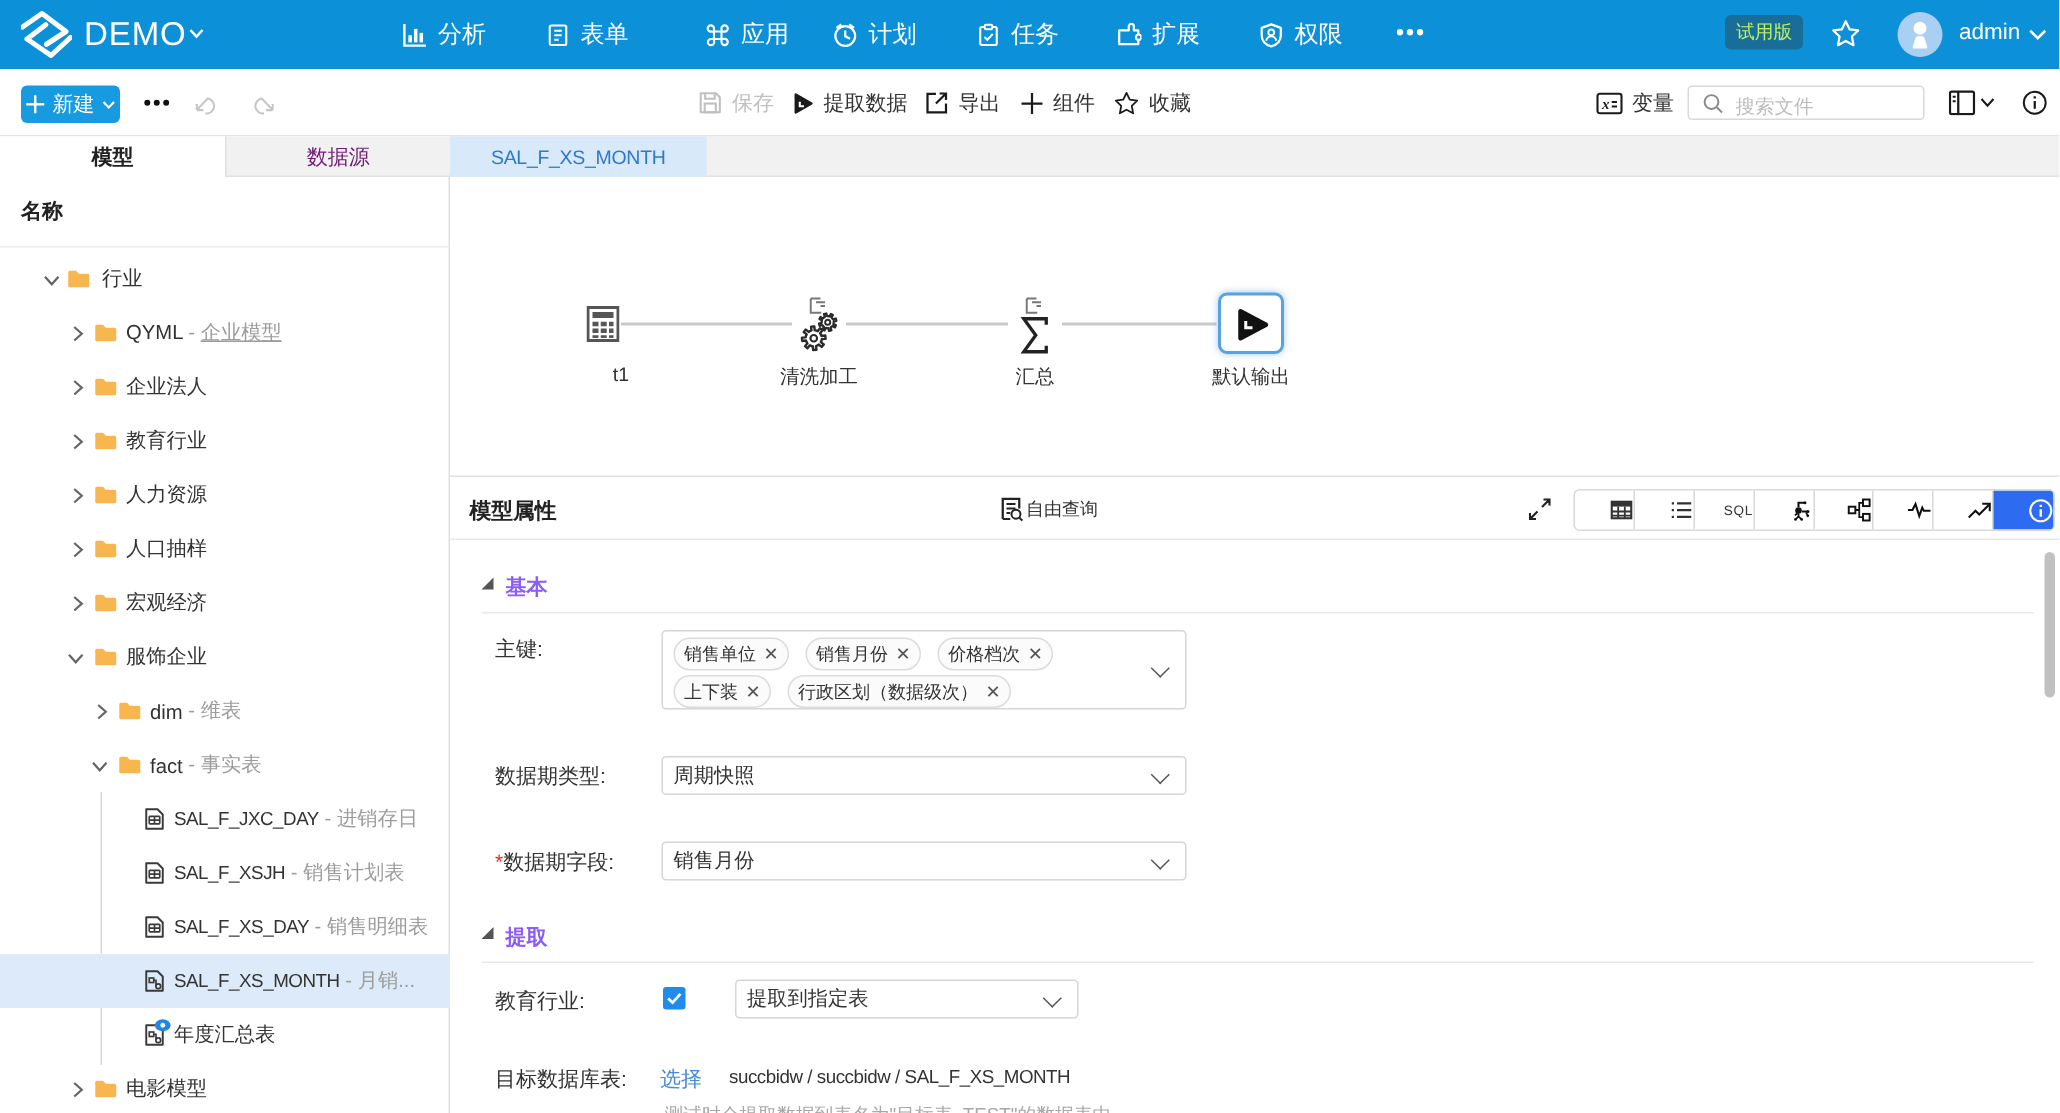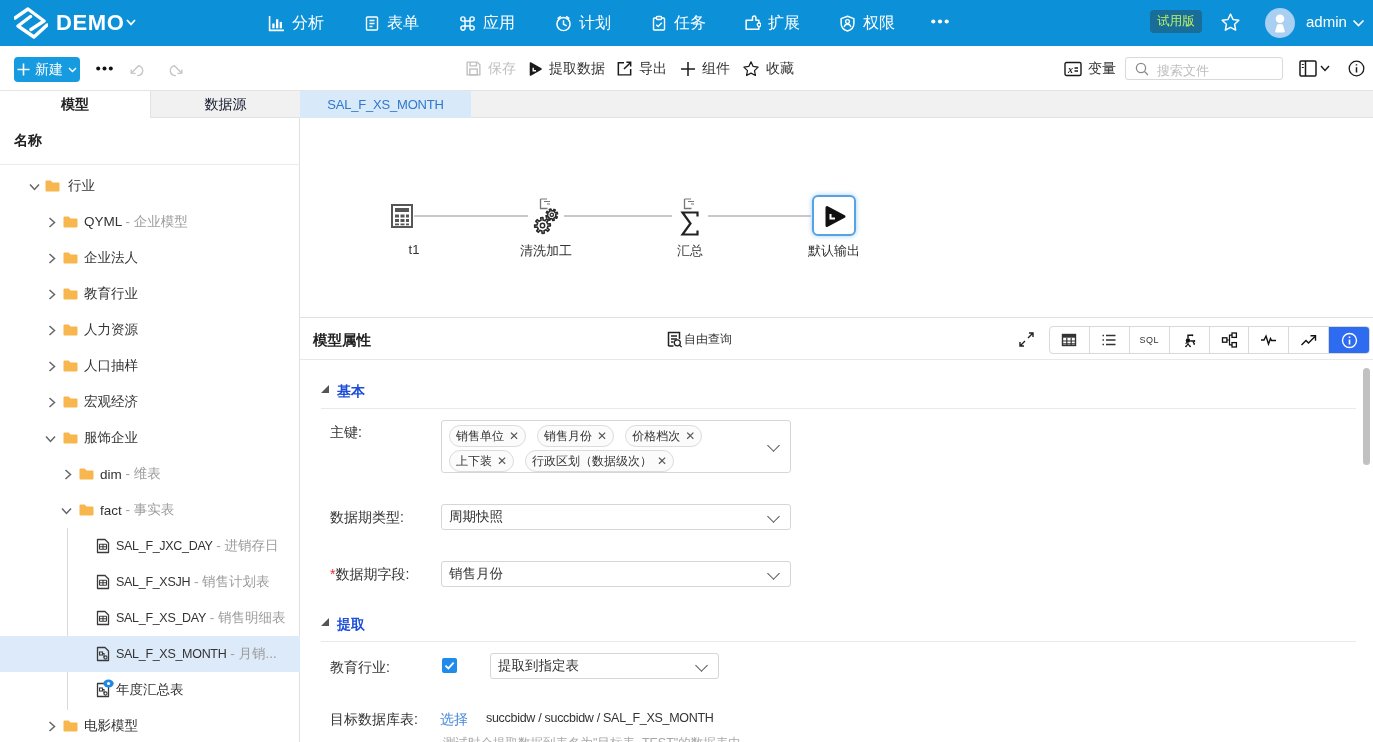--- a/index.html
+++ b/index.html
@@ -4,21 +4,21 @@
 <style>
 * { margin:0; padding:0; box-sizing:border-box; }
 html,body { width:1373px; height:742px; overflow:hidden; font-family:"Liberation Sans",sans-serif; }
 #app { position:relative; width:1373px; height:742px; background:#fff; }
 .abs { position:absolute; }
 
 .topnav { position:absolute; left:0; top:0; width:1373px; height:46px; background:#0c90d8; }
 .navitem { position:absolute; top:0; height:46px; display:flex; align-items:center; color:#fff; font-size:16px; }
 .navitem svg { margin-right:7px; }
 .navitem.active { background:#fff; color:#262626; justify-content:center; }
-.brand { position:absolute; left:56px; top:0; height:46px; display:flex; align-items:center; color:#fff; font-size:22px; font-weight:700; letter-spacing:0.6px; }
+.brand { position:absolute; left:56px; top:0; height:46px; display:flex; align-items:center; color:#fff; font-size:22px; font-weight:400; letter-spacing:0.6px; }
 
 .toolbar { position:absolute; left:0; top:46px; width:1373px; height:45px; background:#fff; border-bottom:1px solid #e4e4e4; }
 .tbtn { position:absolute; top:46px; height:45px; display:flex; align-items:center; font-size:14px; color:#333; }
 .tbtn svg { margin-right:6px; }
 .tbtn.disabled { color:#c0c0c0; }
 .newbtn { position:absolute; left:14px; top:57px; width:66px; height:25px; background:#169ae0; border-radius:4px; color:#fff; font-size:14px; display:flex; align-items:center; justify-content:center; }
 
 .left { position:absolute; left:0; top:91px; width:300px; height:651px; background:#fff; border-right:1px solid #e0e0e0; }
 .ltab { position:absolute; top:0; height:27px; line-height:27px; text-align:center; font-size:14px; }
 .treerow { position:absolute; left:0; width:300px; height:36px; display:flex; align-items:center; font-size:13.5px; color:#333; }
@@ -27,30 +27,30 @@
 .trico { position:absolute; }
 
 .main { position:absolute; left:300px; top:91px; width:1073px; height:651px; }
 .tabstrip { position:absolute; left:0; top:0; width:1073px; height:27px; background:#f1f1f1; border-bottom:1px solid #e2e2e2; }
 .doctab { position:absolute; left:0; top:0; width:171px; height:28px; background:#d8e9f9; color:#2f78cb; font-size:13px; letter-spacing:-0.2px; text-align:center; line-height:27px; }
 .canvas { position:absolute; left:0; top:27px; width:1073px; height:199px; background:#fff; }
 .nodelabel { position:absolute; font-size:13px; color:#333; text-align:center; transform:translateX(-50%); }
 .flowline { position:absolute; height:2px; background:#c9c9c9; }
 .prophead { position:absolute; left:0; top:226px; width:1073px; height:43px; background:#fff; border-top:1px solid #e2e2e2; border-bottom:1px solid #e8e8e8; }
 .form { position:absolute; left:0; top:270px; width:1073px; height:381px; background:#fff; overflow:hidden; }
-.sechead { position:absolute; font-size:14px; font-weight:700; color:#1d4ed8;text-align:right; }
+.sechead { position:absolute; font-size:14px; font-weight:700; color:#8b5cf6;text-align:right; }
 .sechr { position:absolute; height:1px; background:#e9e9e9; left:21px; width:1035px; }
 .tri { position:absolute; width:0; height:0; border-left:8px solid transparent; border-bottom:8px solid #555; }
 .flabel { position:absolute; left:30px; font-size:14px; color:#333; }
 .selbox { position:absolute; left:141px; width:350px; border:1px solid #d6d6d6; border-radius:3px; background:#fff; font-size:13.5px; color:#333; }
 .chev { position:absolute; width:9px; height:9px; border-right:1.6px solid #555; border-bottom:1.6px solid #555; transform:rotate(45deg); }
 .tag { display:inline-flex; align-items:center; height:22px; border:1px solid #dcdcdc; border-radius:11px; background:#fbfbfb; padding:0 6px; font-size:12px; color:#333; margin-right:11px; }
 .tag .x { margin-left:5px; font-size:12px; color:#555; }
 .btngroup { position:absolute; display:flex; border:1px solid #d9d9d9; border-radius:4px; overflow:hidden; background:#fff; }
-.bg-btn { width:39.9px; height:26px; display:flex; align-items:center; justify-content:center; border-right:1px solid #d9d9d9; }
+.bg-btn { width:39.9px; height:26px; display:flex; align-items:center; justify-content:flex-end; border-right:1px solid #d9d9d9; }
 .bg-btn:last-child { border-right:none; }
 .bg-btn.sel { background:#2d6cf0; }
 </style>
 </head>
 <body>
 <div id="app">
 
 <div class="topnav">
   <svg class="abs" style="left:14px;top:7px" width="34" height="32" viewBox="0 0 34 32">
     <path d="M1 11 L14 2 L30 14 L17 22.5" fill="none" stroke="#fff" stroke-width="3.4" stroke-linecap="round" stroke-linejoin="round"></path>
@@ -69,21 +69,21 @@
         </svg>
     分析
   </div>
   <div class="navitem" style="left:364px">
     <svg width="16" height="17" viewBox="0 0 16 16">
           <rect x="2.5" y="1.5" width="11" height="13" rx="1" fill="none" stroke="#fff" stroke-width="1.4"></rect>
           <path d="M5.5 5 H10.5 M5.5 8 H10.5 M5.5 11 H8.5" stroke="#fff" stroke-width="1.3"></path>
         </svg>
     表单
   </div>
-  <div class="navitem" style="left:459px">
+  <div class="navitem" style="left:470px">
     <svg width="17" height="17" viewBox="0 0 17 17">
           <path d="M6 6 H11 V11 H6 z M6 6 V4 a2.1 2.1 0 1 0 -2.1 2.1 z M11 6 V4 a2.1 2.1 0 1 1 2.1 2.1 z M6 11 H4 a2.1 2.1 0 1 0 2.1 2.1 z M11 11 V13 a2.1 2.1 0 1 0 2.1 -2.1 z" fill="none" stroke="#fff" stroke-width="1.4" stroke-linejoin="round"></path>
         </svg>
     应用
   </div>
   <div class="navitem" style="left:555px">
     <svg width="17" height="17" viewBox="0 0 16 16">
           <circle cx="8" cy="8.5" r="6.2" fill="none" stroke="#fff" stroke-width="1.4"></circle>
           <path d="M8 5 V8.7 L11 10.2" fill="none" stroke="#fff" stroke-width="1.4"></path>
           <path d="M5.5 1.2 L2.5 3.4 M10.5 1.2 L13.5 3.4" stroke="#fff" stroke-width="1.4"></path>
@@ -234,21 +234,21 @@
           <path d="M2.5 1.5 H10 L13.5 5 V14.5 H2.5 z" fill="none" stroke="#3a3a3a" stroke-width="1.3" stroke-linejoin="round"></path>
           <rect x="4.5" y="6" width="3" height="3" fill="none" stroke="#3a3a3a" stroke-width="1.1"></rect>
           <circle cx="10.5" cy="11.5" r="1.6" fill="none" stroke="#3a3a3a" stroke-width="1.1"></circle>
           <path d="M7.5 7.5 H9 V11.5" fill="none" stroke="#3a3a3a" stroke-width="1.1"></path>
         </g>
   </defs>
 </svg>
 
 <div class="left">
   <div class="ltab" style="left:0;width:150px;background:#fff;font-weight:700;color:#222">模型</div>
-  <div class="ltab" style="left:150px;width:150px;background:#f1f1f1;color:#0f172a;border-bottom:1px solid #e2e2e2;border-left:1px solid #e2e2e2">数据源</div>
+  <div class="ltab" style="left:150px;width:150px;background:#f1f1f1;color:#701a75;border-bottom:1px solid #e2e2e2;border-left:1px solid #e2e2e2">数据源</div>
   <div class="abs" style="left:14px;top:41px;font-size:14px;font-weight:700;color:#222">名称</div>
   <div class="abs" style="left:0;top:73px;width:300px;height:1px;background:#ebebeb"></div>
   <div class="abs" style="left:67px;top:437px;width:1px;height:182px;background:#d9d9d9"></div>
 </div>
 
 <div class="treerow" style="top:168px">
       <svg class="trico" style="left:29px;top:15px" width="11" height="8" viewBox="0 0 11 8">
         <use href="#i-chevd"></use>
       </svg>
       <svg class="trico" style="left:44px;top:10px" width="16" height="15" viewBox="0 0 15 15">
@@ -256,21 +256,21 @@
       </svg>
       <span style="margin-left:68px">行业</span>
     </div>
 <div class="treerow" style="top:204px">
       <svg class="trico" style="left:48px;top:13px" width="8" height="11" viewBox="0 0 8 11">
         <use href="#i-chevr"></use>
       </svg>
       <svg class="trico" style="left:62px;top:10px" width="16" height="15" viewBox="0 0 15 15">
         <use href="#i-folder"></use>
       </svg>
-      <span style="margin-left:84px">QYML<span class="sec"> - <span style="">企业模型</span></span></span>
+      <span style="margin-left:84px">QYML<span class="sec"> - <span style="text-decoration:underline">企业模型</span></span></span>
     </div>
 <div class="treerow" style="top:240px">
       <svg class="trico" style="left:48px;top:13px" width="8" height="11" viewBox="0 0 8 11">
         <use href="#i-chevr"></use>
       </svg>
       <svg class="trico" style="left:62px;top:10px" width="16" height="15" viewBox="0 0 15 15">
         <use href="#i-folder"></use>
       </svg>
       <span style="margin-left:84px">企业法人</span>
     </div>

